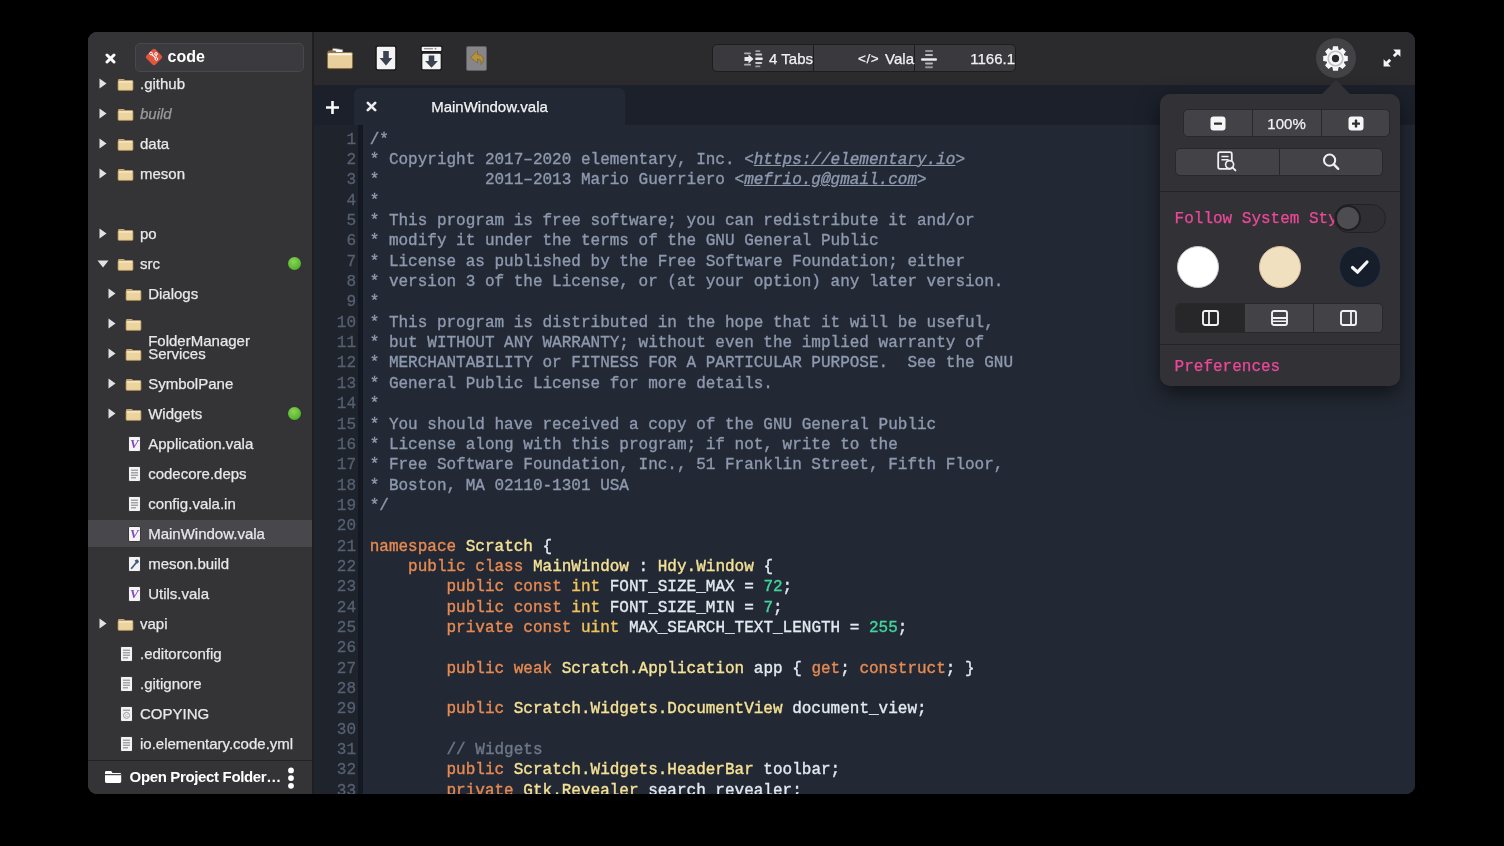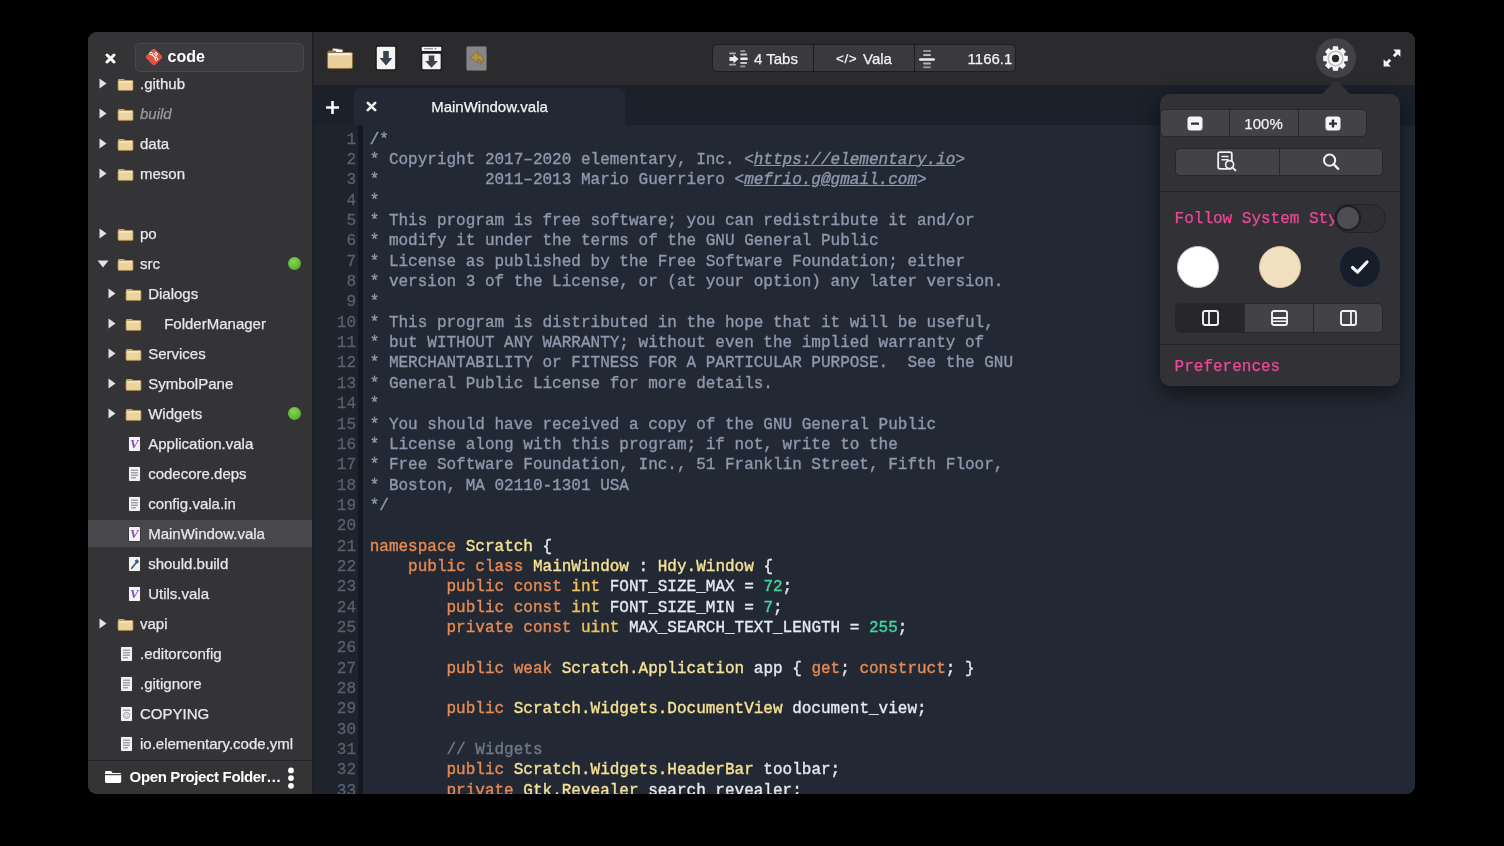--- a/index.html
+++ b/index.html
@@ -27,21 +27,21 @@
   #codelbl { color:#ffffff; font-size:16px; font-weight:bold; margin-left:3px; }
   #botbar { position:absolute; left:0; bottom:0; width:224px; height:34.5px; background:#343437;
             border-top:1px solid #232326; }
   #openproj { position:absolute; left:41.6px; top:7.6px; font-size:15px; font-weight:bold; color:#fff; letter-spacing:-0.35px; }
 
   
   #headerbar { position:absolute; left:226px; top:0; width:1101px; height:53px; background:#2b2b2e; }
   #hbgroup { position:absolute; left:398px; top:12px; width:304px; height:28px;
              background:#3a3a3e; border:1px solid #1d1d20; border-radius:5px;
              display:flex; }
-  .hbseg { flex:1 1 0; display:flex; align-items:center; justify-content:center; gap:6px;
+  .hbseg { flex:1 1 0; display:flex; align-items:center; justify-content:flex-end; gap:6px;
            border-right:1px solid #1d1d20; }
   .hbseg:last-child { border-right:none;gap:32px; }
   .hbtxt { color:#f2f2f4; font-size:15px; -webkit-text-stroke:0.25px currentColor; }
   #gearbtn { position:absolute; left:1001.7px; top:6px; width:40px; height:40px; border-radius:50%;
              background:#424247; display:flex; align-items:center; justify-content:center; }
 
   
   #tabbar { position:absolute; left:226px; top:53px; width:1101px; height:40px; background:#1b202a; }
   #tab { position:absolute; left:40px; top:3px; width:271px; height:37px; background:#232934;
          border-radius:6px 6px 0 0; }
@@ -208,21 +208,21 @@
           </svg>
         </span>
         <span class="ficon" style="left:37.0px; top:7px">
           <svg width="17" height="14" viewBox="0 0 17 14" style="">
 <path d="M1 3.2 Q1 2 2.2 2 L6.5 2 Q7.3 2 7.6 2.8 L8.2 4 L1 4 Z" fill="#c9a86b"></path>
 <rect x="1" y="3.6" width="15" height="9.8" rx="1.2" fill="#ecd49f"></rect>
 <rect x="1" y="3.6" width="15" height="2" rx="1" fill="#f7ecd2"></rect>
 <rect x="1" y="3.6" width="15" height="9.8" rx="1.2" fill="none" stroke="#a8854e" stroke-width="0.8"></rect>
 </svg>
         </span>
-        <span class="lbl" style="left:60.2px; top:5px;margin-left:16px; ">FolderManager</span>
+        <span class="lbl" style="left:60.2px; top:22px; ">FolderManager</span>
       </div>
 <div class="trow" style="top:307.5px">
         <span class="tri" style="left:19.9px; top:8.5px">
           <svg width="8" height="11" viewBox="0 0 8 11" style="">
             <polygon points="0.5,0.5 7.5,5.5 0.5,10.5" fill="#e2e2e4"></polygon>
           </svg>
         </span>
         <span class="ficon" style="left:37.0px; top:7px">
           <svg width="17" height="14" viewBox="0 0 17 14" style="">
 <path d="M1 3.2 Q1 2 2.2 2 L6.5 2 Q7.3 2 7.6 2.8 L8.2 4 L1 4 Z" fill="#c9a86b"></path>
@@ -309,21 +309,21 @@
         <span class="lbl" style="left:60.2px; top:5px; ">MainWindow.vala</span>
       </div>
 <div class="trow" style="top:517.5px">
         <span class="filico" style="left:40.0px; top:6px">
           <svg width="13" height="16" viewBox="0 0 13 16" style="">
 <rect x="0.5" y="0.5" width="12" height="15" rx="1.4" fill="#f2f2f3" stroke="#39393d" stroke-width="1"></rect>
 <line x1="3.2" y1="12.8" x2="8.6" y2="6.2" stroke="#3f5a78" stroke-width="1.7"></line>
 <path d="M6.6 4.4 L9.2 3.2 L11 5.2 L9.8 7.4 L8.4 7.2 Z" fill="#3f5a78"></path>
           </svg>
         </span>
-        <span class="lbl" style="left:60.2px; top:5px; ">should.build</span>
+        <span class="lbl" style="left:60.2px; top:5px; ">meson.build</span>
       </div>
 <div class="trow" style="top:547.5px">
         <span class="filico" style="left:40.0px; top:6px">
           <svg width="13" height="16" viewBox="0 0 13 16" style="">
 <rect x="0.5" y="0.5" width="12" height="15" rx="1.4" fill="#f4f4f5" stroke="#39393d" stroke-width="1"></rect>
 <text x="6.4" y="12.4" font-family="Liberation Serif" font-style="italic" font-weight="bold" font-size="13" fill="#8347c0" text-anchor="middle">V</text>
           </svg>
         </span>
         <span class="lbl" style="left:60.2px; top:5px; ">Utils.vala</span>
       </div>
@@ -597,21 +597,21 @@
 
 <span class="p">        </span><span class="lc">// Widgets</span>
 <span class="p">        </span><span class="k">public</span><span class="p"> </span><span class="y">Scratch.Widgets.HeaderBar</span><span class="p"> toolbar;</span>
 <span class="p">        </span><span class="k">private</span><span class="p"> </span><span class="y">Gtk.Revealer</span><span class="p"> search_revealer;</span></pre>
     </div>
 </div>
 <div id="popover">
 <svg id="poparrow" width="30" height="15" viewBox="0 0 30 15">
       <polygon points="0,15 15,0 30,15" fill="#323236"></polygon>
     </svg>
-<div class="popgroup" style="left:0; top:15px; width:207.9px; height:28px">
+<div class="popgroup" style="left:23px; top:15px; width:207.9px; height:28px">
   <div class="popseg">
         <svg width="16" height="15" viewBox="0 0 16 15" style="">
           <rect x="0.5" y="0.5" width="15" height="14" rx="3" fill="#f6f6f7"></rect>
           <rect x="4" y="6.4" width="8" height="2.4" rx="0.6" fill="#2e2e31"></rect>
         </svg>
       </div>
   <div class="popseg poptxt">100%</div>
   <div class="popseg">
         <svg width="16" height="15" viewBox="0 0 16 15" style="">
           <rect x="0.5" y="0.5" width="15" height="14" rx="3" fill="#f6f6f7"></rect>

